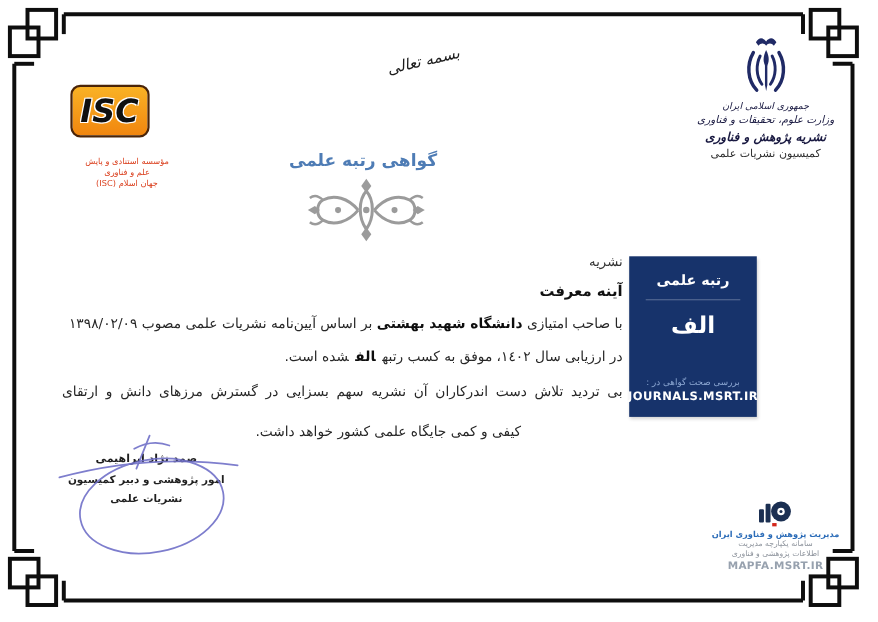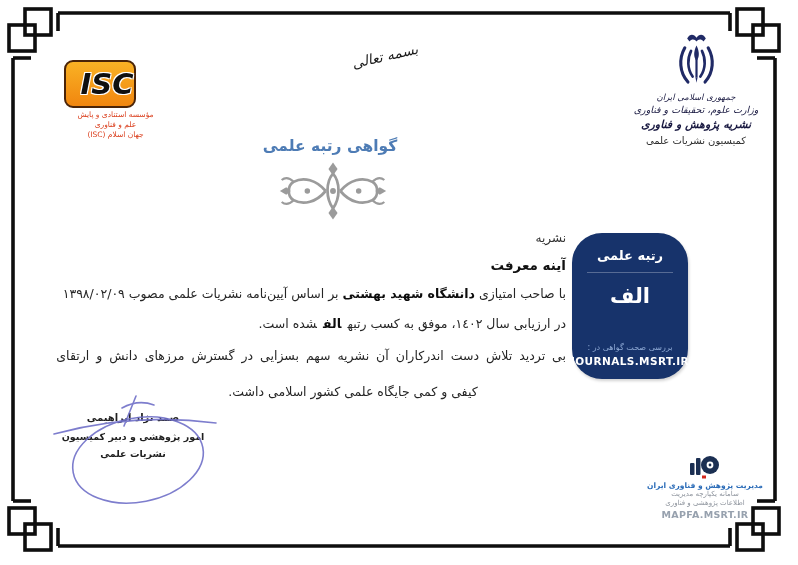--- a/index.html
+++ b/index.html
@@ -6,23 +6,23 @@
   .page{
     position:relative;width:798px;height:565px;background:#fff;overflow:hidden;
     font-family:"DejaVu Sans","Liberation Sans",sans-serif;color:#222;
   }
   .abs{position:absolute;}
   svg{display:block;}
 
   
   .isc{left:42px;top:60px;width:115px;text-align:center;}
   .isc-box{
-    width:68px;height:44px;margin:0 auto;border:2px solid #4a2408;border-radius:9px;
+    width:68px;height:44px;margin:17px auto;border:2px solid #4a2408;border-radius:9px;
     background:linear-gradient(180deg,#f9b225 0%,#f1860f 100%);
-    display:flex;align-items:center;justify-content:flex-end;
+    display:flex;align-items:center;justify-content:center;
   }
   .isc-box span{
     font-size:29px;font-weight:800;color:#101010;letter-spacing:0px;font-style:italic;
     text-shadow:1px 1px 0 #fff,-1px -1px 0 #fff,1px -1px 0 #fff,-1px 1px 0 #fff;
   }
   .isc-cap1,.isc-cap2{direction:rtl;color:#da3d1b;font-weight:normal;font-size:7.5px;line-height:10px;margin-top:2px;margin-left:32px;}
   .isc-cap2{margin-top:0;}
 
   
   .bismillah{left:330px;top:48px;width:110px;text-align:center;
@@ -53,21 +53,21 @@
   .rank-inline{margin:0 6px;}
 
   
   .sig{left:38px;top:412px;width:190px;text-align:center;direction:rtl;color:#1f1f1f;}
   .sig-name{font-size:10px;font-weight:bold;margin-bottom:5px;}
   .sig-t1,.sig-t2,.sig-t3{font-size:9.5px;font-weight:bold;line-height:17px;}
   .sig-scribble{left:40px;top:392px;pointer-events:none;}
 
   
   .rank-box{left:572px;top:233px;width:116px;height:146px;background:#17336b;
-    box-shadow:1px 2px 3px rgba(0,0,0,.18);display:flex;flex-direction:column;align-items:center;border-radius:30px;}
+    box-shadow:1px 2px 3px rgba(0,0,0,.18);display:flex;flex-direction:column;align-items:center;}
   .rb-label{color:#fff;font-weight:bold;font-size:13px;direction:rtl;margin-top:15px;}
   .rb-divider{width:86px;height:1px;background:rgba(255,255,255,.28);margin-top:9px;}
   .rb-rank{color:#fff;font-weight:bold;font-size:21px;direction:rtl;margin-top:11px;}
   .rb-spacer{flex:1;}
   .rb-verify{color:#8ea9d4;font-size:8px;direction:rtl;margin-bottom:3px;}
   .rb-url{color:#fff;font-weight:bold;font-size:10.5px;letter-spacing:.4px;margin-bottom:12px;}
 
   
   .mapfa{left:645px;top:453px;width:120px;text-align:center;direction:rtl;}
   .mapfa-icon{margin:0 auto;}
@@ -154,21 +154,21 @@
       <use href="#orn-side" transform="translate(120,0) scale(-1,1)"></use>
     </g>
   </svg>
 
   <div class="abs journal-name">آینه معرفت</div>
   <div class="abs journal-label">نشریه</div>
 
   <div class="abs line l1"><span>با صاحب امتیازی </span><b>دانشگاه شهید بهشتی</b><span> بر اساس آیین‌نامه نشریات علمی مصوب ۱۳۹۸/۰۲/۰۹</span></div>
   <div class="abs line l2"><span>در ارزیابی سال ۱٤۰۲، موفق به کسب رتبه</span><b class="rank-inline">الف</b><span>شده است.</span></div>
   <div class="abs line l3">بی تردید تلاش دست اندرکاران آن نشریه سهم بسزایی در گسترش مرزهای دانش و ارتقای</div>
-  <div class="abs line l4">کیفی و کمی جایگاه علمی کشور اسلامی داشت.</div>
+  <div class="abs line l4">کیفی و کمی جایگاه علمی کشور خواهد داشت.</div>
 
   <div class="abs sig">
     <div class="sig-name">صمد نژاد ابراهیمی</div>
     <div class="sig-t2">امور پژوهشی  و دبیر  کمیسیون</div>
     <div class="sig-t3">نشریات علمی</div>
   </div>
   <svg class="abs sig-scribble" width="195" height="118" viewBox="0 0 195 118">
     <g fill="none" stroke="#7070c8" stroke-width="1.6" opacity="0.9" stroke-linecap="round">
       <path d="M82,16 q16,-9 32,-3"></path>
       <path d="M96,4 L84,34"></path>

